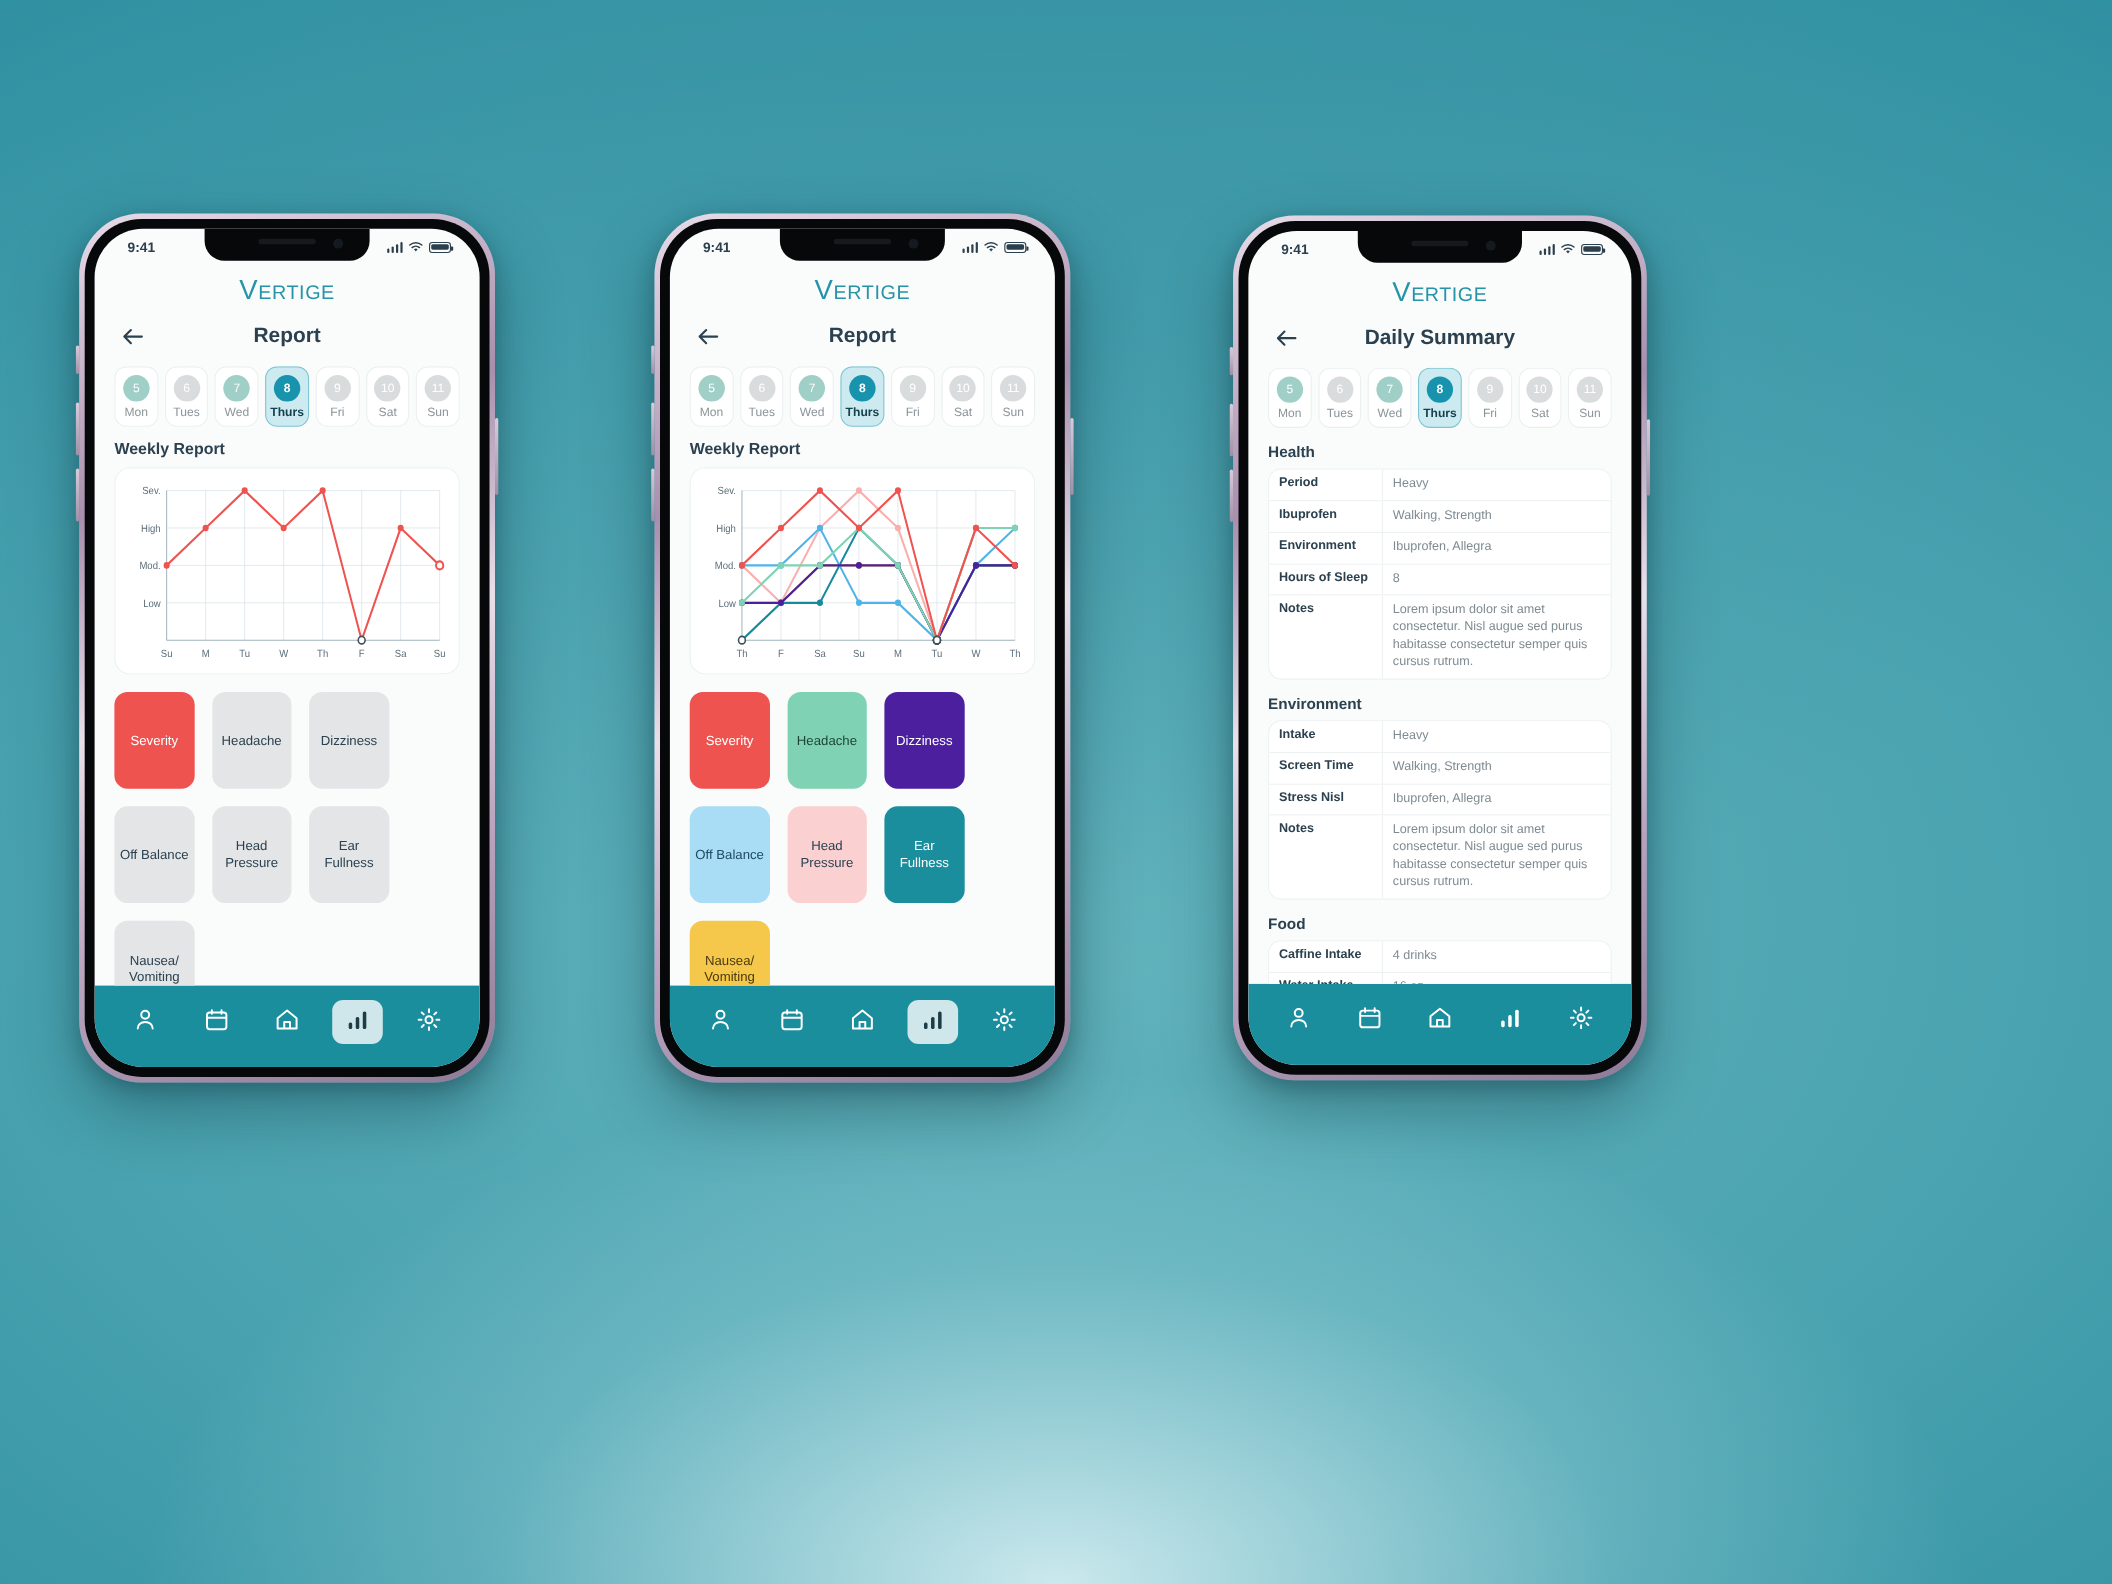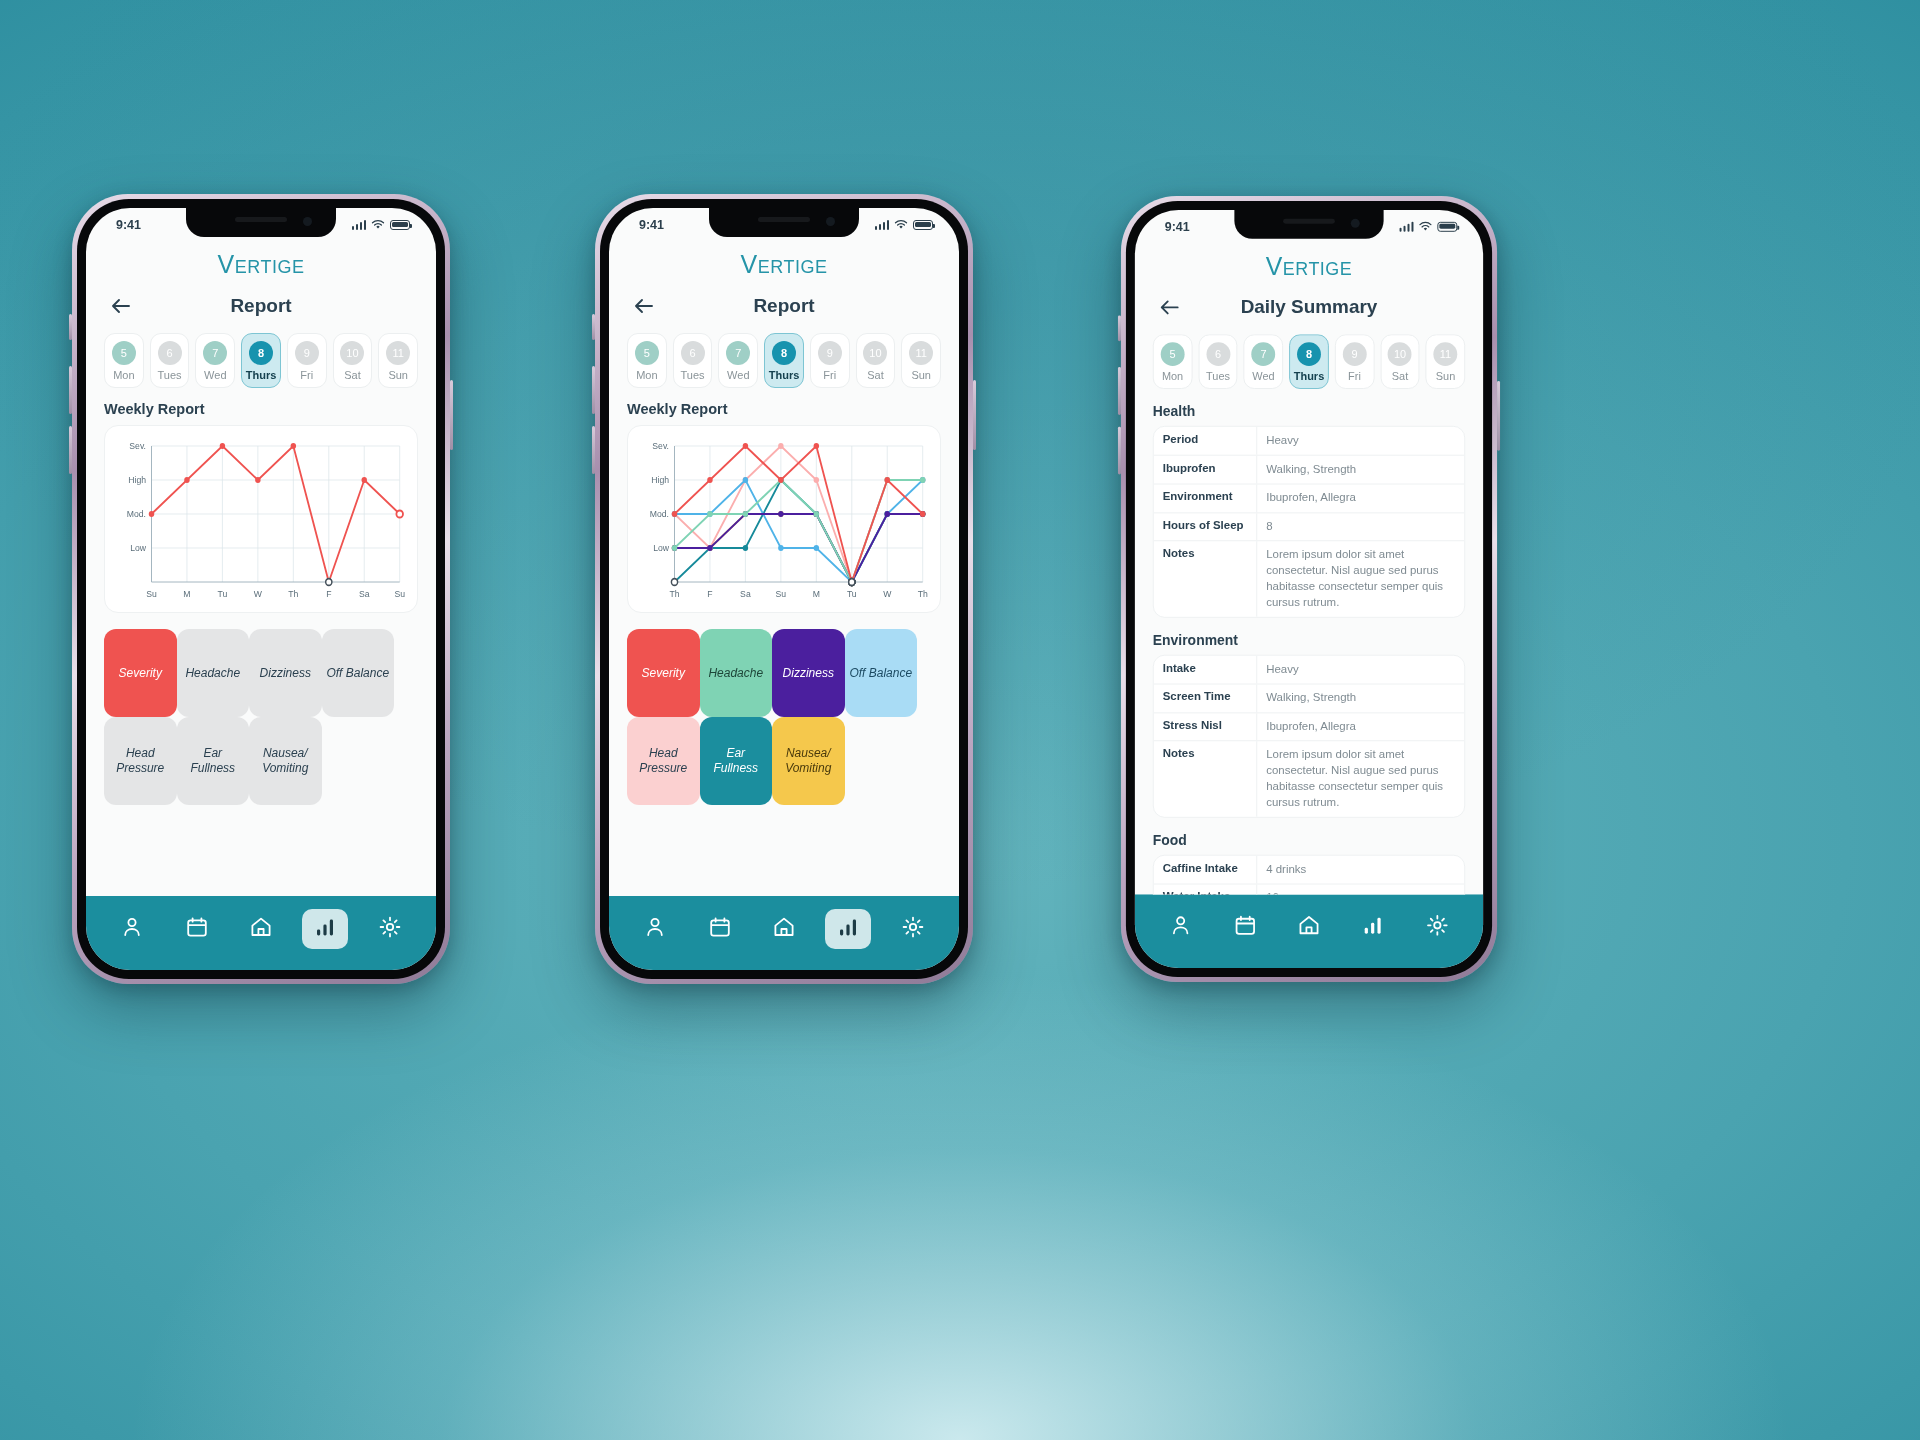--- a/index.html
+++ b/index.html
@@ -103,21 +103,21 @@
   
   .sect-title { font-size: 14.5px; font-weight: bold; color: #2b4150; margin: 13px 0 8px; }
 
   
   .chartcard { background: #fff; border: 1px solid #eef1f2; border-radius: 14px; padding: 10px 10px 4px; }
   .chart-wrap { position: relative; width: 100%; height: 172px; }
   .chart-wrap svg { display: block; width: 100%; height: 100%; }
   .axis-lbl { font-size: 9.5px; fill: #5b6e7a; font-family: "Liberation Sans", sans-serif; }
 
   
-  .chips { display: flex; flex-wrap: wrap; gap: 0; margin-top: 16px; font-style: italic; }
+  .chips { display: flex; flex-wrap: wrap; gap: 16px; margin-top: 16px; }
   .chip {
     width: calc(25% - 6px); height: 88px; border-radius: 12px;
     display: flex; align-items: center; justify-content: center; text-align: center;
     font-size: 12px; line-height: 1.22; padding: 4px; cursor: pointer;
     background: #e4e5e6; color: #2b4150;
   }
 
   
   .tbl { background: #fff; border: 1px solid #eef1f2; border-radius: 12px; overflow: hidden; }
   .trow { display: flex; border-bottom: 1px solid #eef1f2; }

